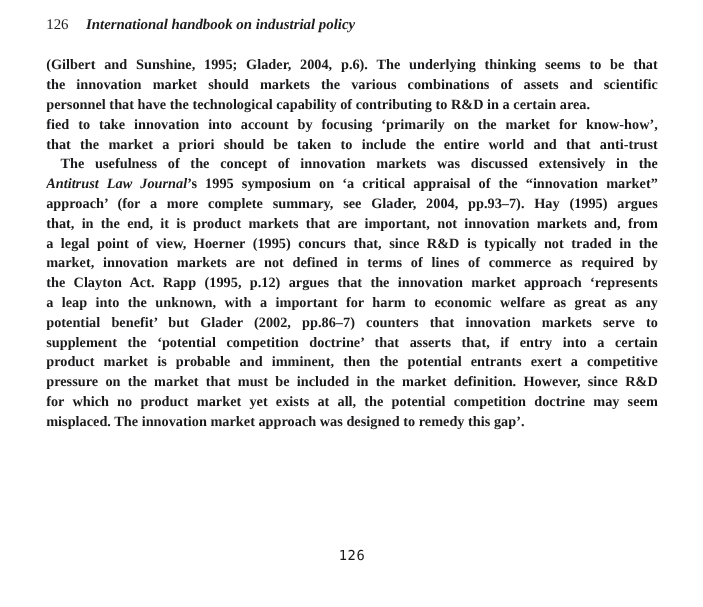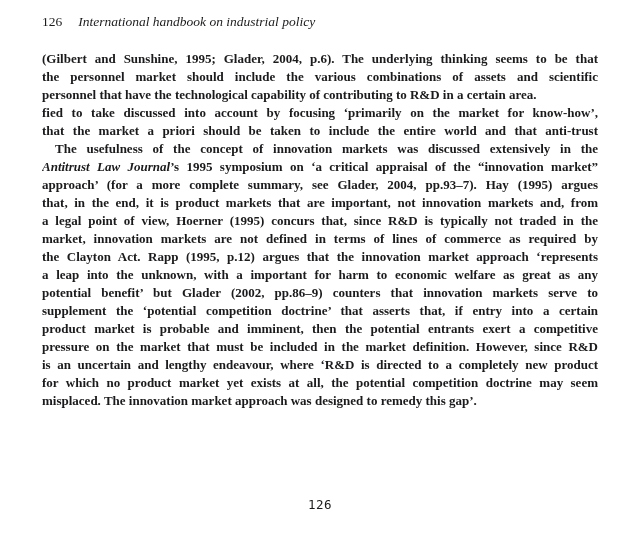--- a/index.html
+++ b/index.html
@@ -20,21 +20,21 @@
   .page-header {
     position: absolute;
     left: 42px; top: 13px; width: 556px;
     font-size: 13.5px;
     line-height: 17px;
     display: flex;
     align-items: baseline;
     white-space: nowrap;
   }
   .folio { font-style: normal; }
-  .running-title { font-style: italic; margin-left: 16px; }
+  .running-title { font-style: italic; margin-left: 16px; font-weight: bold; }
   .body-text {
     position: absolute;
     left: 42px; top: 50px; width: 556px;
     font-size: 13px;
   }
   .line {
     height: 18px;
     line-height: 18px;
     text-align: justify;
     text-align-last: justify;
@@ -59,37 +59,36 @@
 <body>
 
 <div class="page">
   <header class="page-header">
     <span class="folio">126</span>
     <span class="running-title">International handbook on industrial policy</span>
   </header>
 
   <main class="body-text">
       <div class="line"><span>(Gilbert and Sunshine, 1995; Glader, 2004, p.6). The underlying thinking seems to be that</span></div>
-      <div class="line"><span>the personnel market should include the various combinations of assets and scientific</span></div>
+      <div class="line"><span>the innovation market should markets the various combinations of assets and scientific</span></div>
       <div class="line para-end"><span>personnel that have the technological capability of contributing to R&amp;D in a certain area.</span></div>
-      <div class="line"><span>fied to take discussed into account by focusing ‘primarily on the market for know-how’,</span></div>
+      <div class="line"><span>fied to take innovation into account by focusing ‘primarily on the market for know-how’,</span></div>
       <div class="line"><span>that the market a priori should be taken to include the entire world and that anti-trust</span></div>
       <div class="line indent"><span>The usefulness of the concept of innovation markets was discussed extensively in the</span></div>
       <div class="line"><span class="it">Antitrust Law Journal</span><span>’s 1995 symposium on ‘a critical appraisal of the “innovation market”</span></div>
       <div class="line"><span>approach’ (for a more complete summary, see Glader, 2004, pp.93–7). Hay (1995) argues</span></div>
       <div class="line"><span>that, in the end, it is product markets that are important, not innovation markets and, from</span></div>
       <div class="line"><span>a legal point of view, Hoerner (1995) concurs that, since R&amp;D is typically not traded in the</span></div>
       <div class="line"><span>market, innovation markets are not defined in terms of lines of commerce as required by</span></div>
       <div class="line"><span>the Clayton Act. Rapp (1995, p.12) argues that the innovation market approach ‘represents</span></div>
       <div class="line"><span>a leap into the unknown, with a important for harm to economic welfare as great as any</span></div>
-      <div class="line"><span>potential benefit’ but Glader (2002, pp.86–9) counters that innovation markets serve to</span></div>
+      <div class="line"><span>potential benefit’ but Glader (2002, pp.86–7) counters that innovation markets serve to</span></div>
       <div class="line"><span>supplement the ‘potential competition doctrine’ that asserts that, if entry into a certain</span></div>
       <div class="line"><span>product market is probable and imminent, then the potential entrants exert a competitive</span></div>
       <div class="line"><span>pressure on the market that must be included in the market definition. However, since R&amp;D</span></div>
-      <div class="line"><span>is an uncertain and lengthy endeavour, where ‘R&amp;D is directed to a completely new product</span></div>
       <div class="line"><span>for which no product market yet exists at all, the potential competition doctrine may seem</span></div>
       <div class="line para-end"><span>misplaced. The innovation market approach was designed to remedy this gap’.</span></div>
     </main>
 
   <footer class="page-footer">
     <span>126</span>
   </footer>
 </div>
 
 </body></html>

